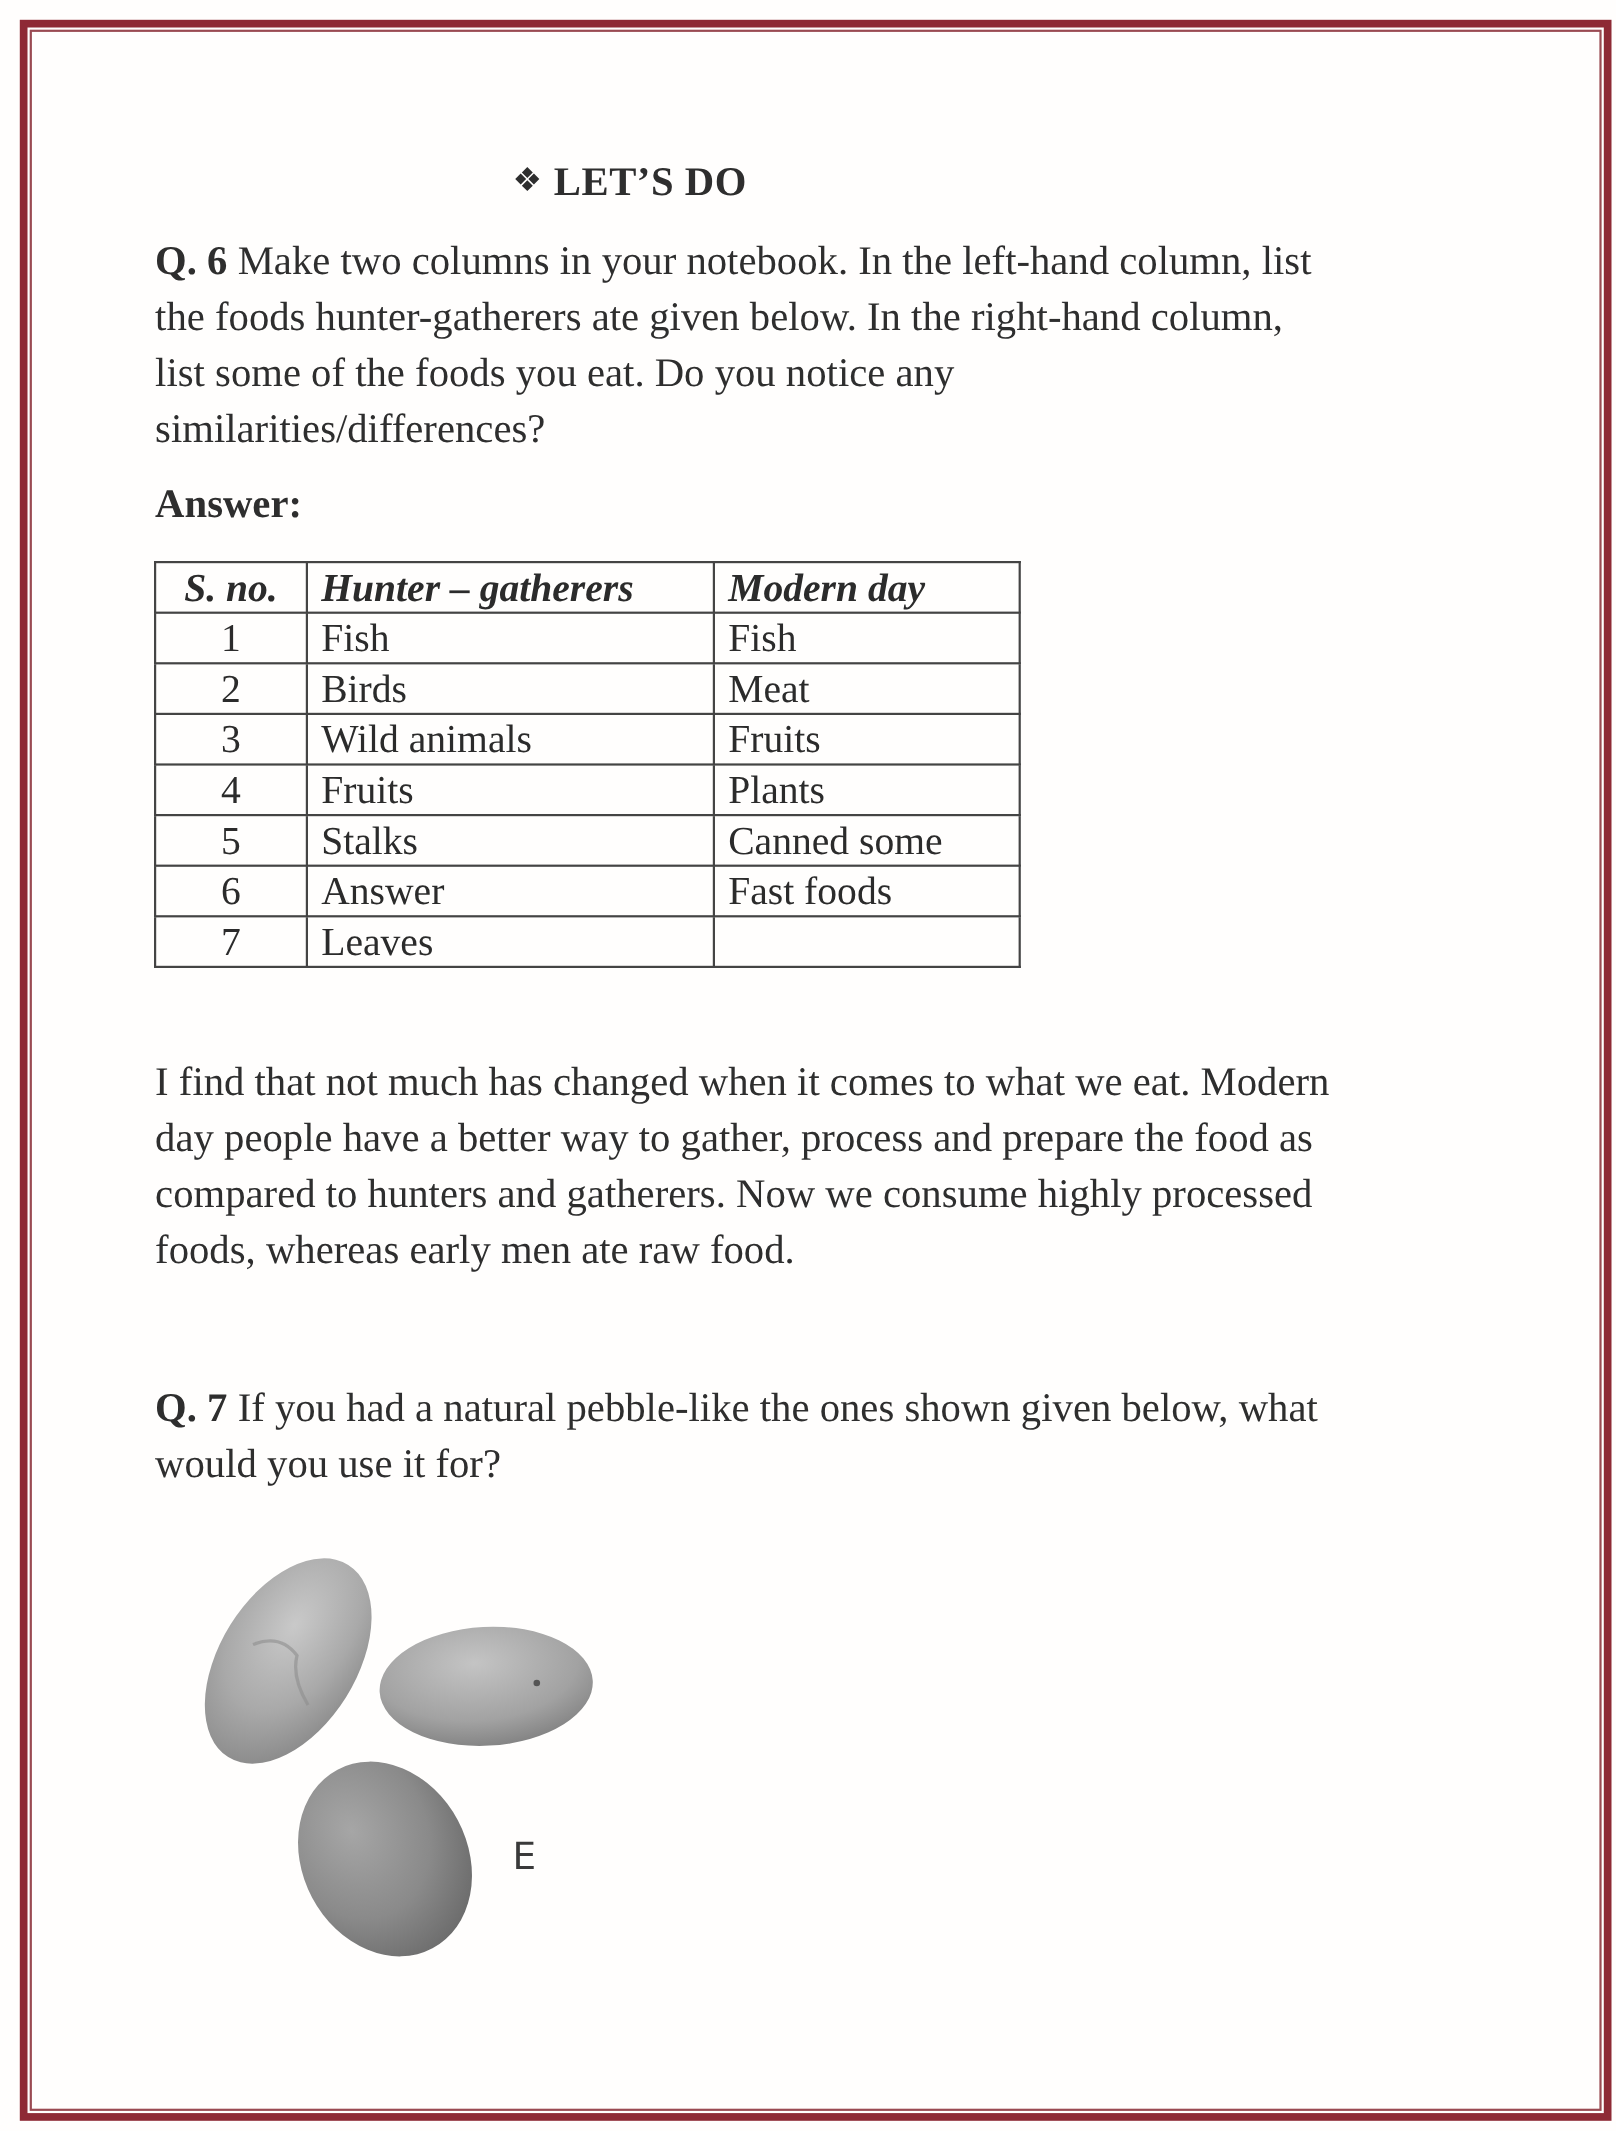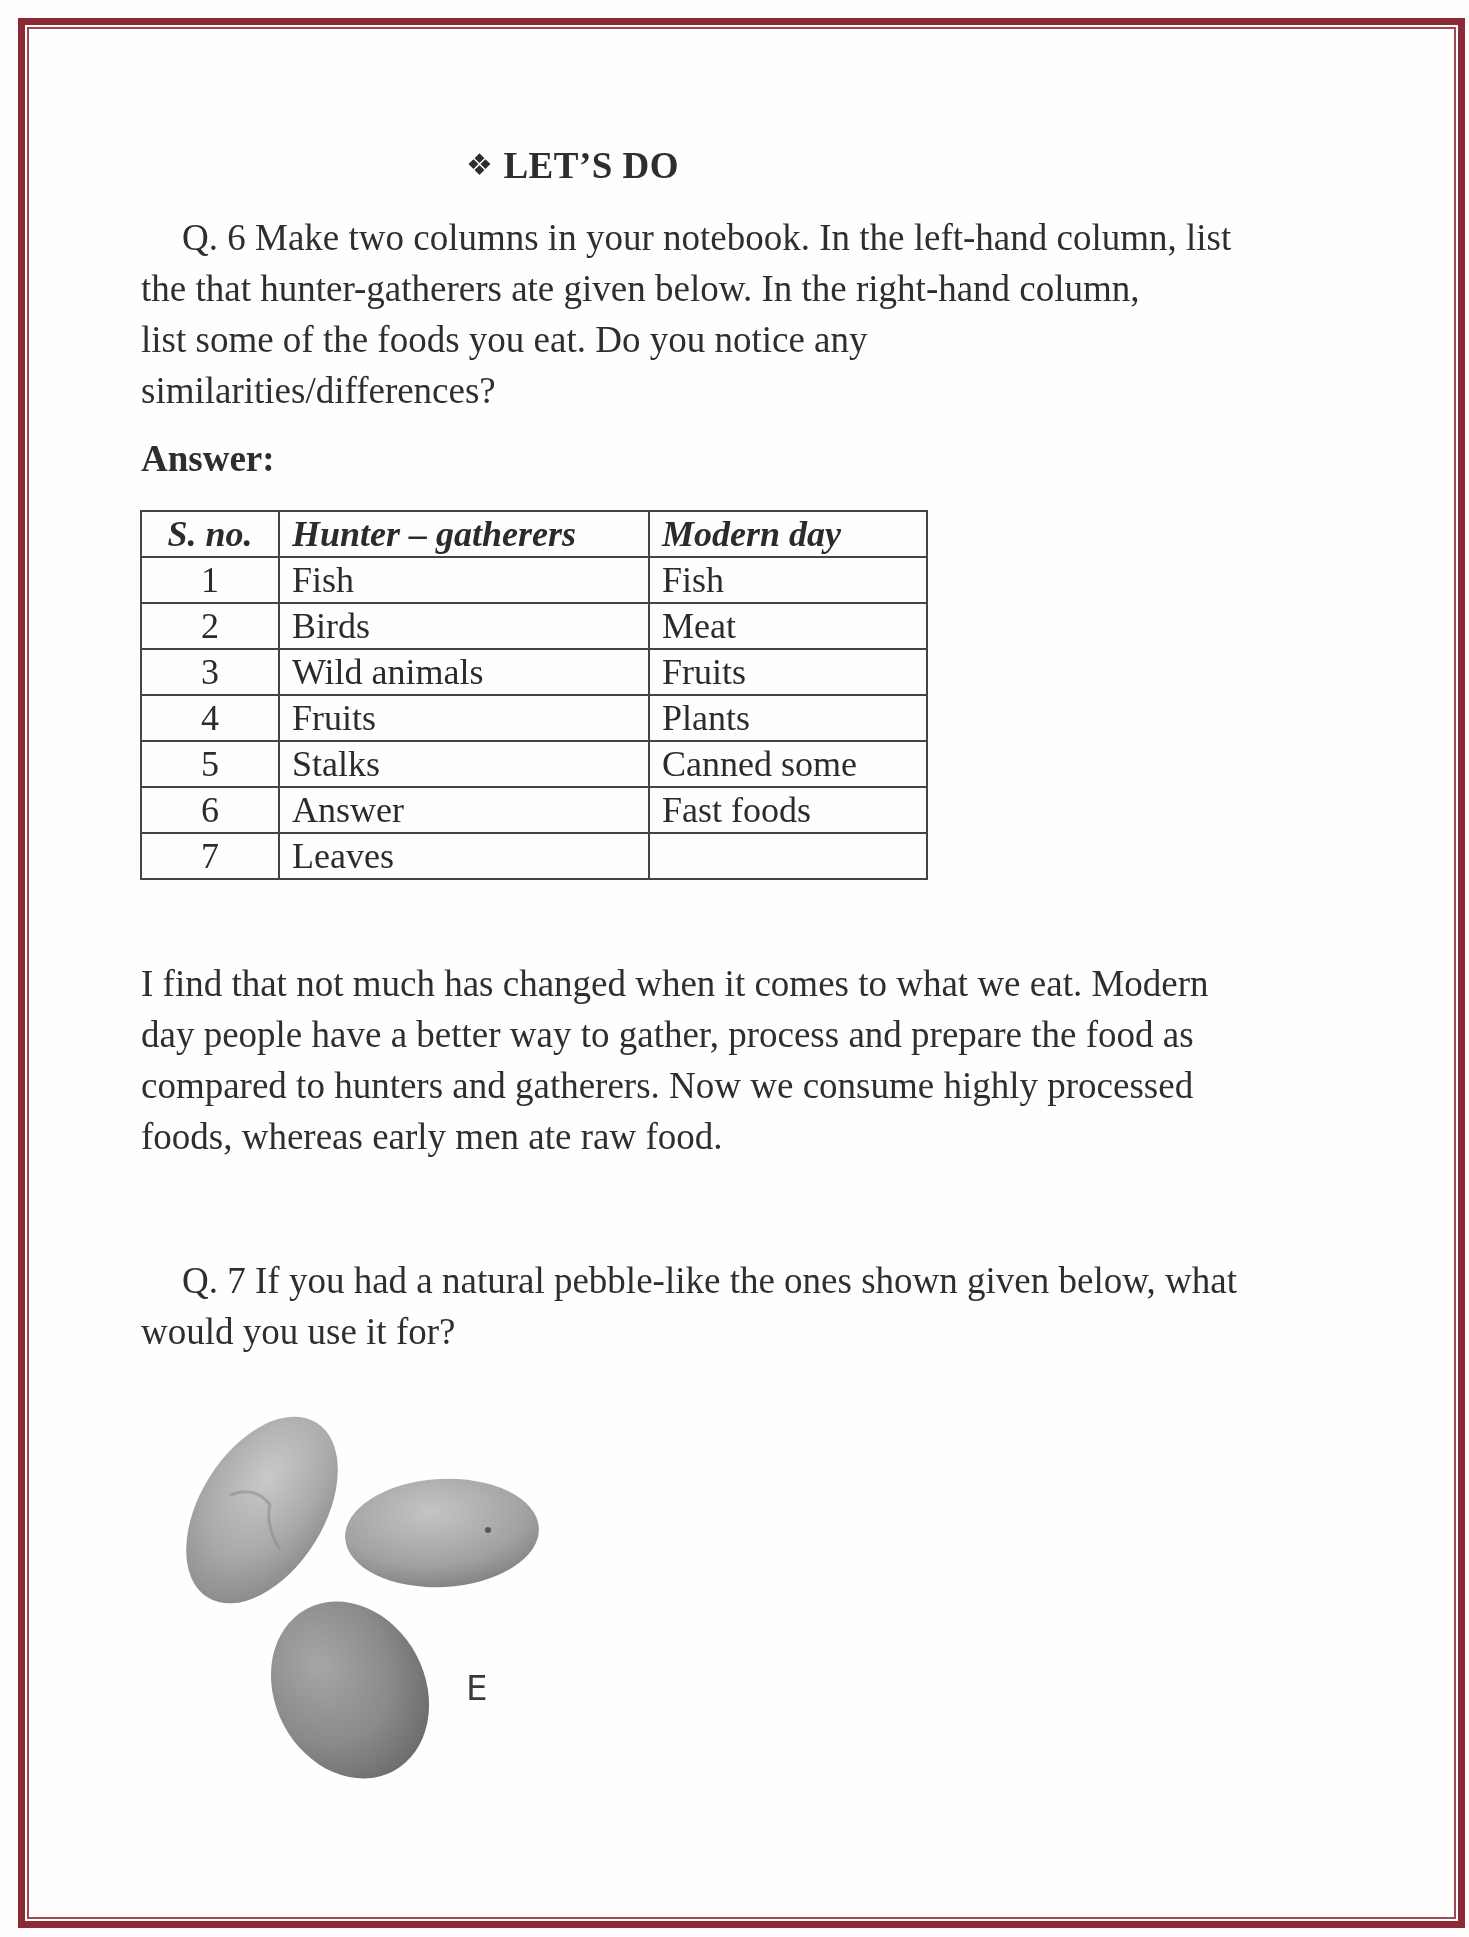--- a/index.html
+++ b/index.html
@@ -37,21 +37,21 @@
     }
     .heading .bullet { font-family: "DejaVu Sans", sans-serif; font-size: 30px; margin-right: 10px; font-weight: normal; position: relative; top: -3px; }
     .para {
       position: absolute;
       left: 141px;
       font-size: 37px;
       line-height: 51px;
       color: #2e2e2e;
     }
     .para .line { display: block; white-space: nowrap; }
-    .qnum { font-weight: normal; margin-left: 41px; }
+    .qnum { font-weight: bold; }
     .q6 { top: 212px; width: 1180px; }
     .answer-label { position: absolute; left: 141px; top: 437px; font-size: 37px; color: #2e2e2e; font-weight: bold; }
     table.food-table {
       position: absolute;
       left: 140px; top: 510px;
       border-collapse: collapse;
       font-size: 36px;
       color: #2b2b2b;
     }
     table.food-table td, table.food-table th {
@@ -87,21 +87,21 @@
 
 <div class="frame-outer"></div>
 <div class="frame-inner"></div>
 
 <div class="heading">
   <span class="bullet">❖</span><span>LET’S DO</span>
 </div>
 
 <div class="para q6">
   <span class="line"><span class="qnum">Q. 6</span><span> Make two columns in your notebook. In the left-hand column, list</span></span>
-  <span class="line">the that hunter-gatherers ate given below. In the right-hand column,</span>
+  <span class="line">the foods hunter-gatherers ate given below. In the right-hand column,</span>
   <span class="line">list some of the foods you eat. Do you notice any</span>
   <span class="line">similarities/differences?</span>
 </div>
 
 <div class="answer-label">Answer:</div>
 
 <table class="food-table">
   <thead>
     <tr>
       <th class="col-sno">S. no.</th>

